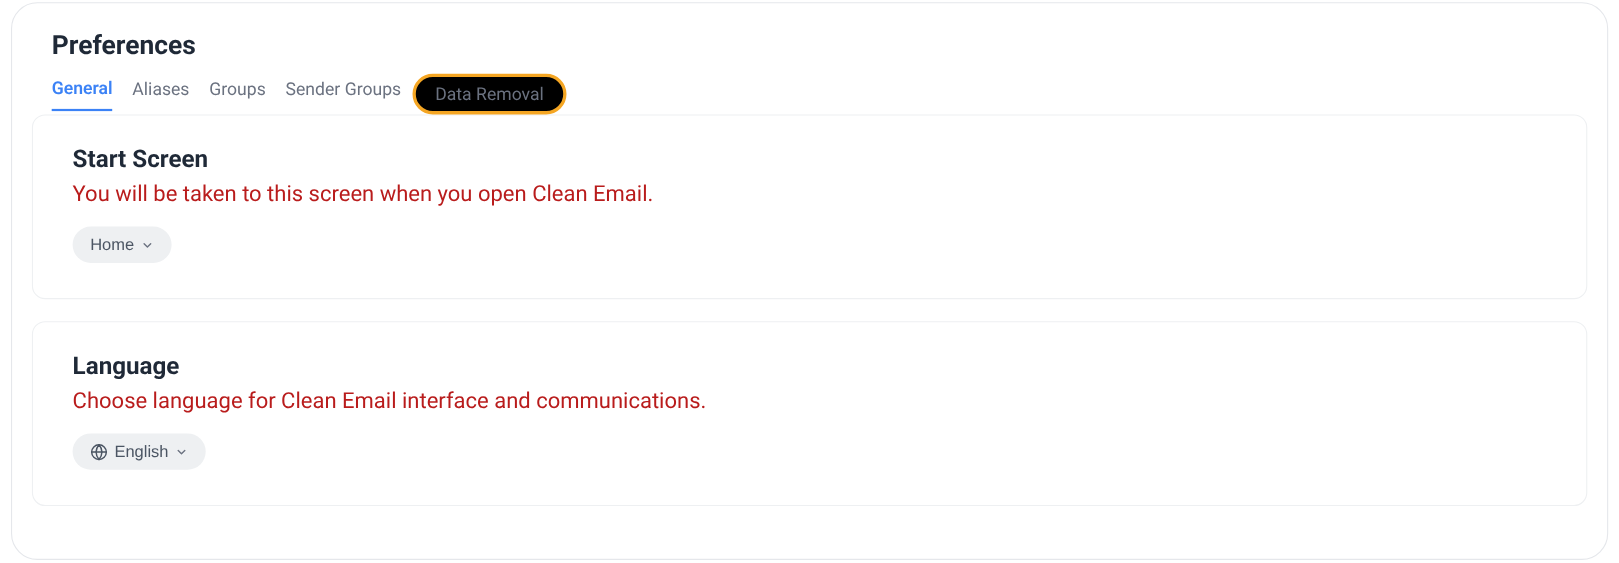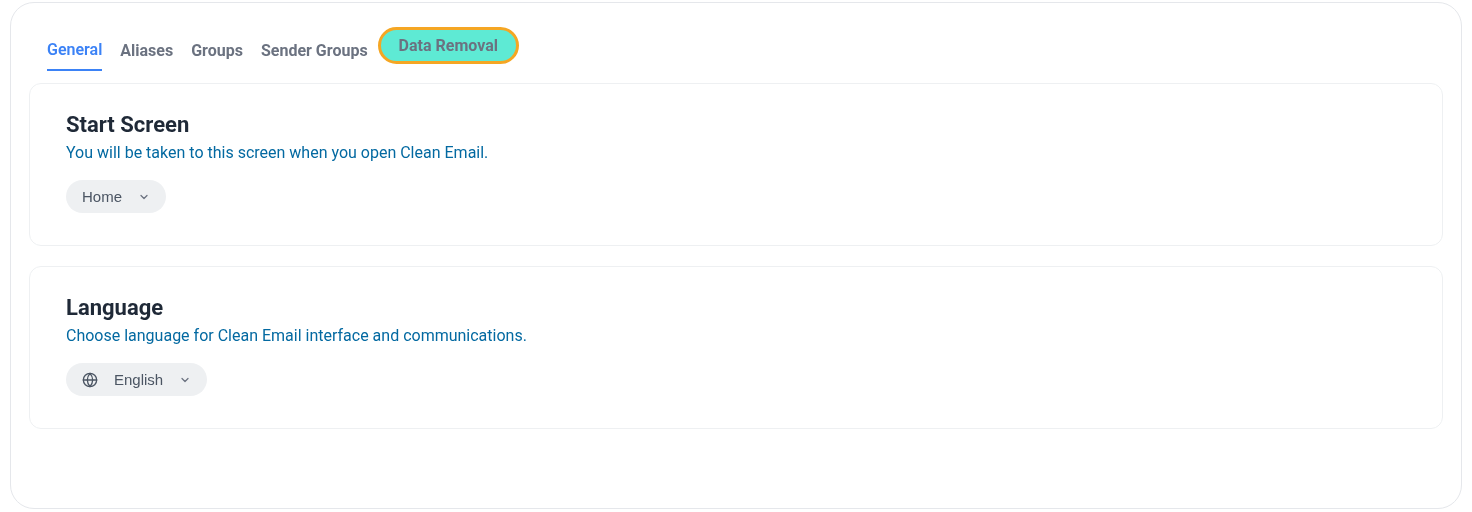--- a/index.html
+++ b/index.html
@@ -34,70 +34,70 @@
     }
     .tabs {
       display: flex;
       align-items: center;
       gap: 18px;
       border-bottom: 0px solid #e5e7eb;
       position: relative;
     }
     .tab {
       font-size: 16px;
-      font-weight: 700;
+      font-weight: 400;
       color: #6b7280;
       padding-bottom: 10px;
       cursor: pointer;
       white-space: nowrap;
     }
     .tab.active {
       color: #3b82f6;
       font-weight: 600;
       border-bottom: 2px solid #3b82f6;
     }
     .tab-highlight {
       position: relative;
       display: inline-flex;
       align-items: center;
       margin-left: -8px;
     }
     .tab-highlight .tab {
       padding: 6px 18px 6px 18px;
-      margin-bottom: 19px;
+      margin-bottom: 0;
       border: 3px solid #f5a623;
       border-radius: 999px;
-      background: #5eead4;
+      background: #000000;
     }
     .cards-wrap {
       padding: 0 18px;
     }
     .card {
       border: 1px solid #eef0f2;
       border-radius: 12px;
       padding: 28px 36px 32px 36px;
     }
     .card + .card {
       margin-top: 20px;
     }
     .card-title {
       font-size: 22px;
       font-weight: 700;
       color: #1f2937;
       margin-bottom: 6px;
     }
     .card-desc {
-      font-size: 16px;
-      color: #0369a1;
+      font-size: 20px;
+      color: #b91c1c;
       margin-bottom: 18px;
     }
     .dropdown-btn {
       display: inline-flex;
       align-items: center;
-      gap: 16px;
+      gap: 6px;
       background: #eef0f2;
       color: #4b5563;
       font-size: 15px;
       font-weight: 500;
       border: none;
       border-radius: 999px;
       padding: 8px 16px;
       cursor: pointer;
     }
     .dropdown-btn .chevron {
@@ -108,20 +108,21 @@
     }
     svg {
       display: block;
     }
   </style>
 </head>
 <body>
 
 <div class="page-container">
   <div class="header-area">
+    <h1 class="page-title">Preferences</h1>
     <div class="tabs">
       <div class="tab active">General</div>
       <div class="tab">Aliases</div>
       <div class="tab">Groups</div>
       <div class="tab">Sender Groups</div>
       <div class="tab-highlight">
         <div class="tab">Data Removal</div>
       </div>
     </div>
   </div>

